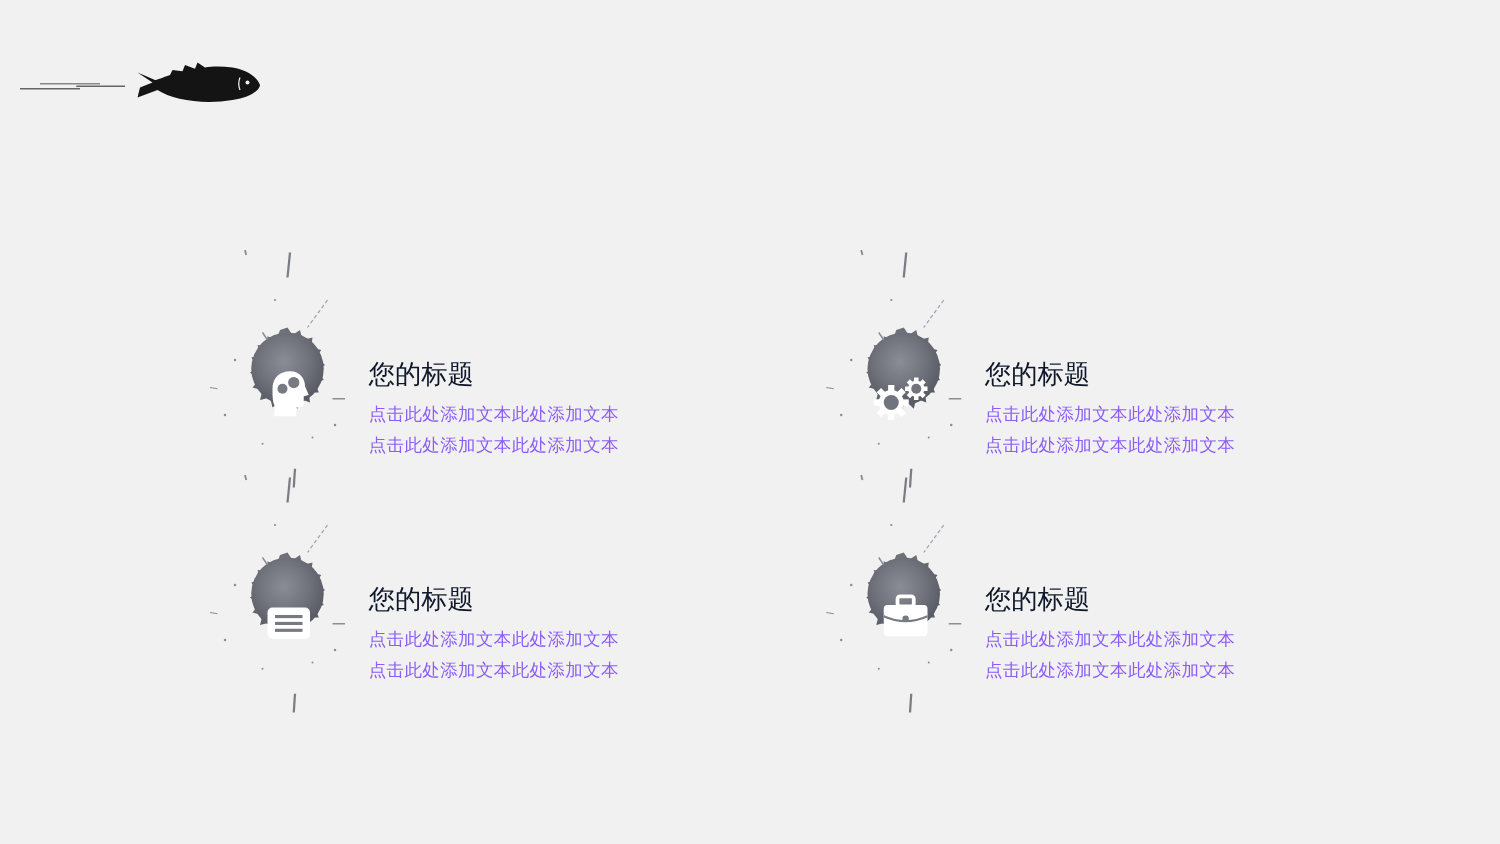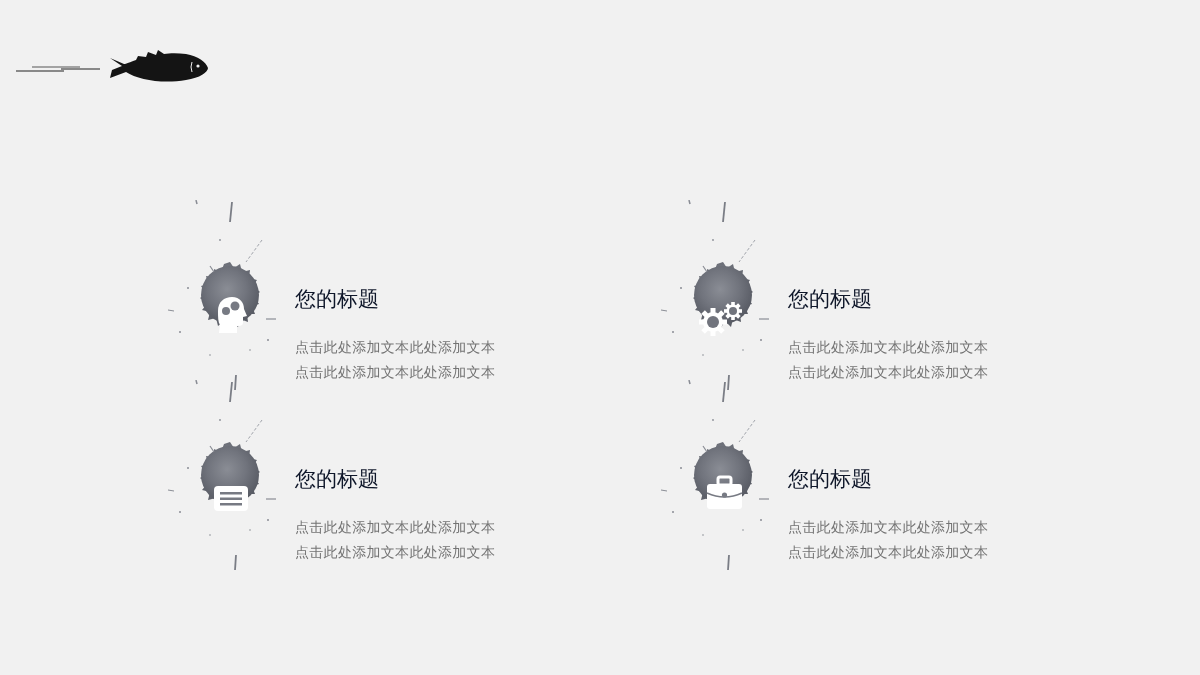--- a/index.html
+++ b/index.html
@@ -20,24 +20,23 @@
   }
   .item { position: absolute; width: 420px; height: 200px; }
   .splat { position: absolute; left: 0; top: 0; width: 160px; height: 200px; }
   .icon-wrap { position: absolute; width: 40px; height: 40px; }
   .item-title {
     position: absolute; font-size: 21px; color: #0f172a;
     white-space: nowrap;
     font-family: "DejaVu Serif", "Liberation Serif", serif;
   }
   .item-line {
-    position: absolute; font-size: 14px; color: #737373;
+    position: absolute; font-size: 14px; color: #8b5cf6;
     white-space: nowrap; letter-spacing: 0.3px;
     font-family: "DejaVu Serif", "Liberation Serif", serif;
-    margin-top: 16px;
   }
 </style>
 </head>
 <body>
 
 <div class="header">
   <svg class="speed-lines" viewBox="0 0 90 60">
     <line x1="0" y1="41" x2="48" y2="41" stroke="#666" stroke-width="1.3"></line>
     <line x1="16" y1="37" x2="64" y2="37" stroke="#888" stroke-width="1.3"></line>
     <line x1="45" y1="39" x2="84" y2="39" stroke="#666" stroke-width="1.3"></line>

